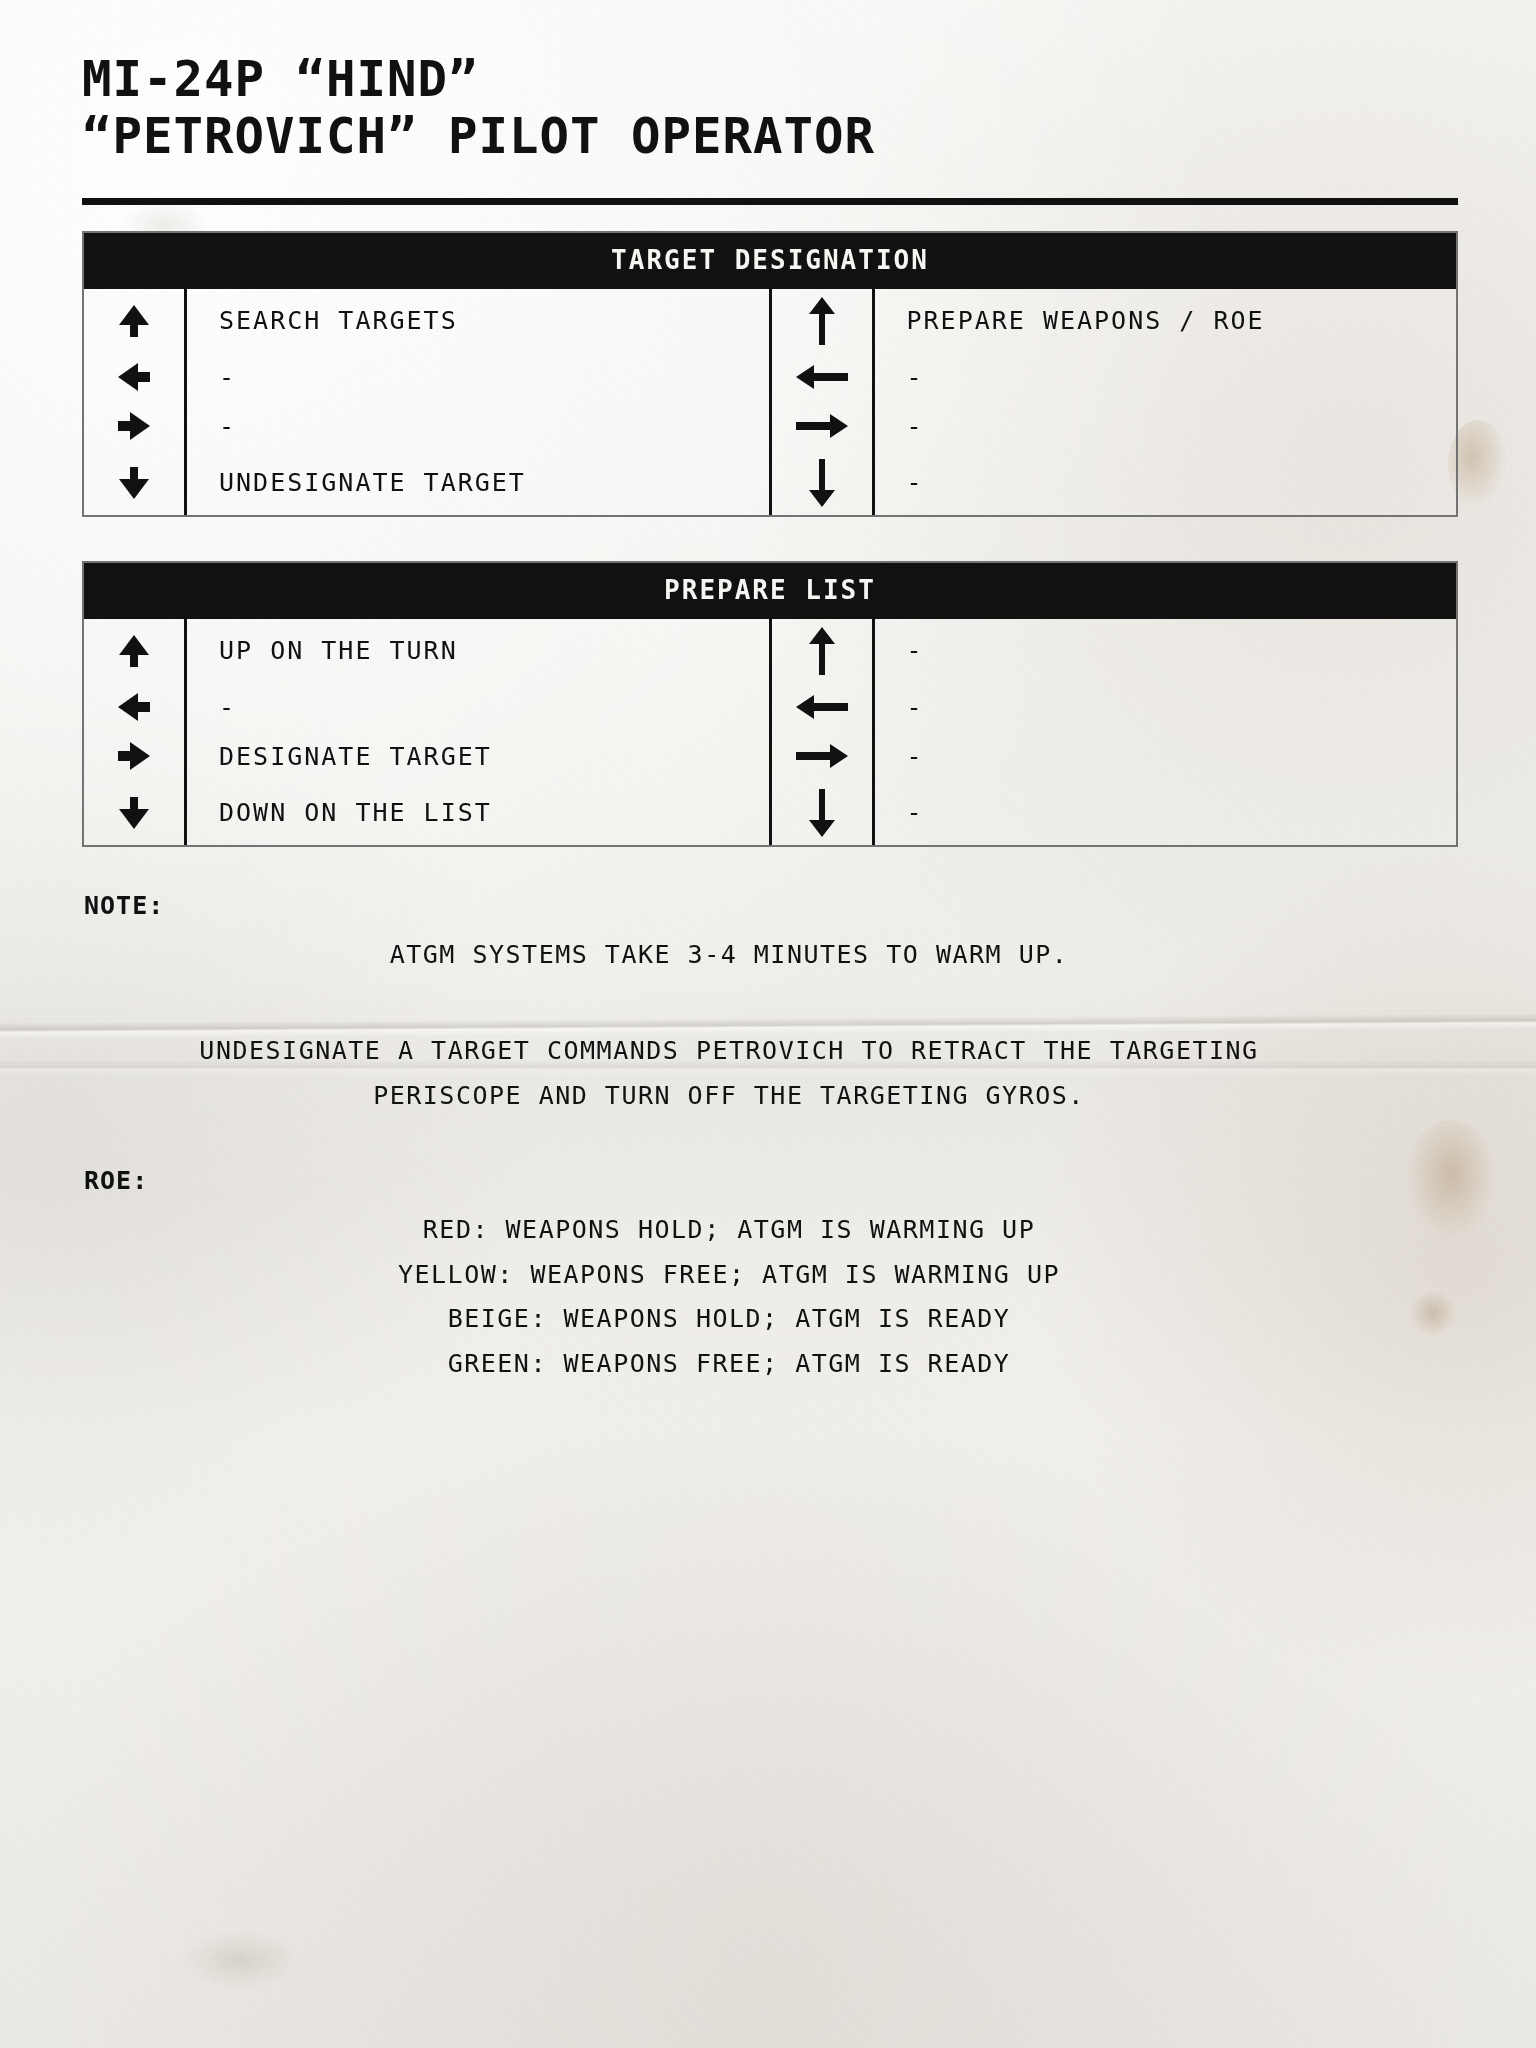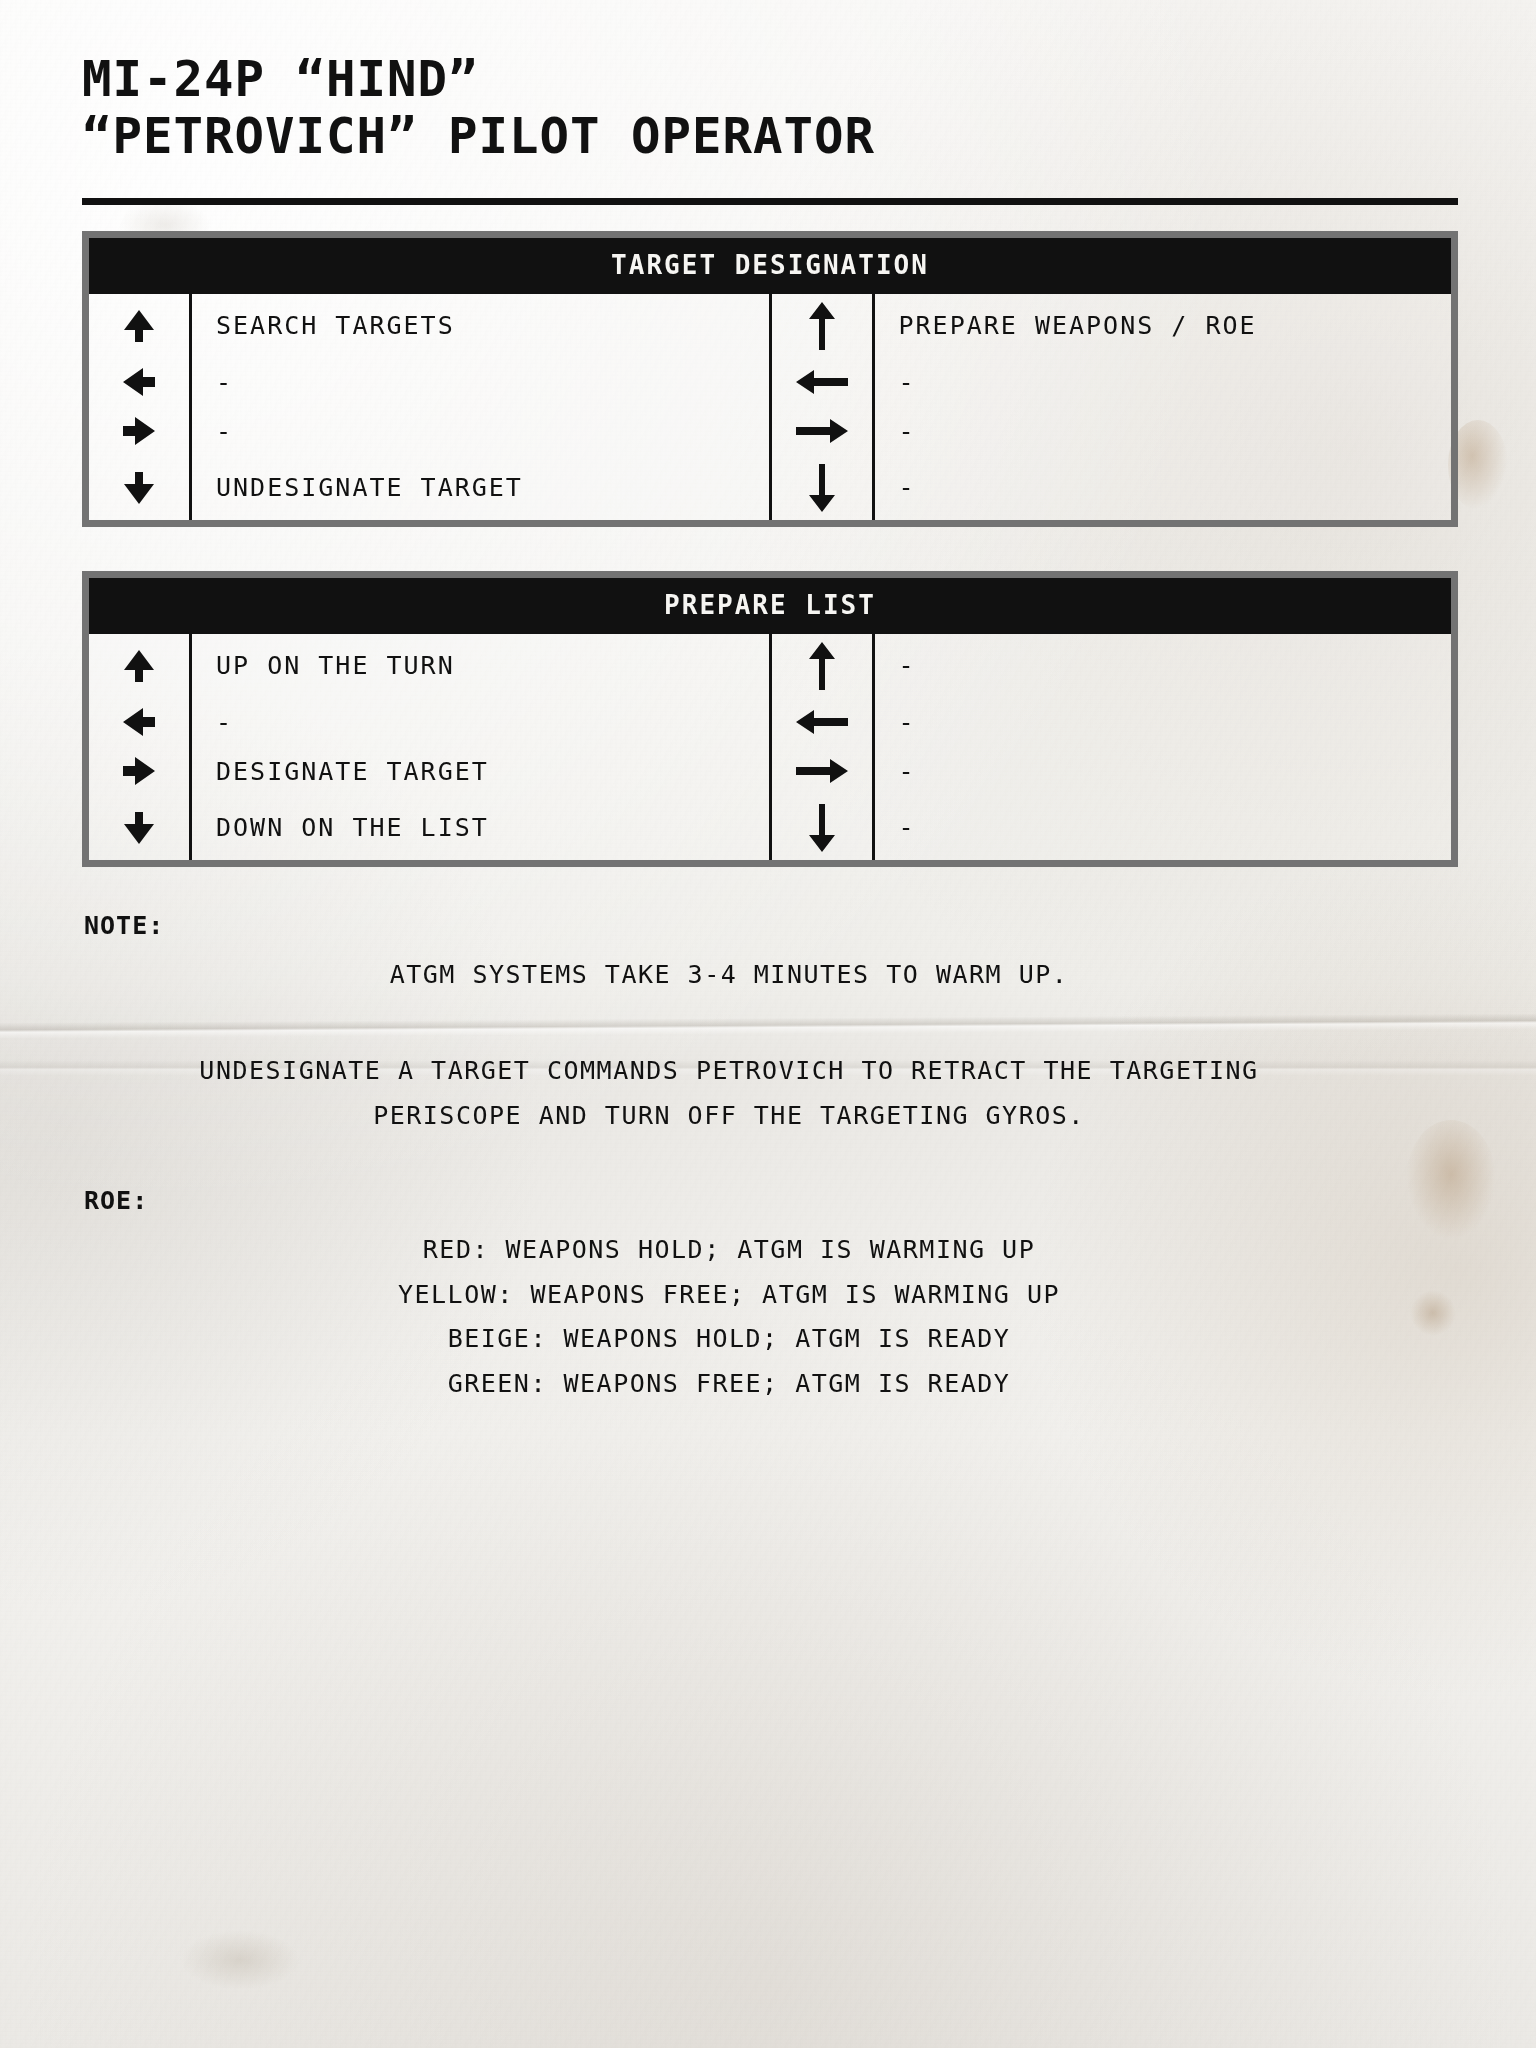--- a/index.html
+++ b/index.html
@@ -80,21 +80,21 @@
   }
 
   .rule {
     margin: 32px 0 26px 0;
     height: 7px;
     background: #111111;
   }
 
   
   .block {
-    border: 7px solid #737373;
+    border: 2px solid #737373;
     margin-bottom: 44px;
     background: rgba(255,255,255,0.10);
   }
   .block-header {
     background: #111111;
     color: #f6f5f2;
     text-align: center;
     font-size: 26px;
     letter-spacing: 2px;
     padding: 12px 0 14px 0;
@@ -125,20 +125,21 @@
     padding: 10px 0 10px 24px;
   }
   .col-divider {
     width: 3px;
     background: #111111;
   }
   .half {
     display: flex;
     flex: 1 1 50%;
     min-width: 0;
+    gap: 8px;
   }
   .half.right .cell-icon {
     border-right: 3px solid #111111;
   }
 
   
   .arrow svg { display: block; }
 
   
   .notes {

